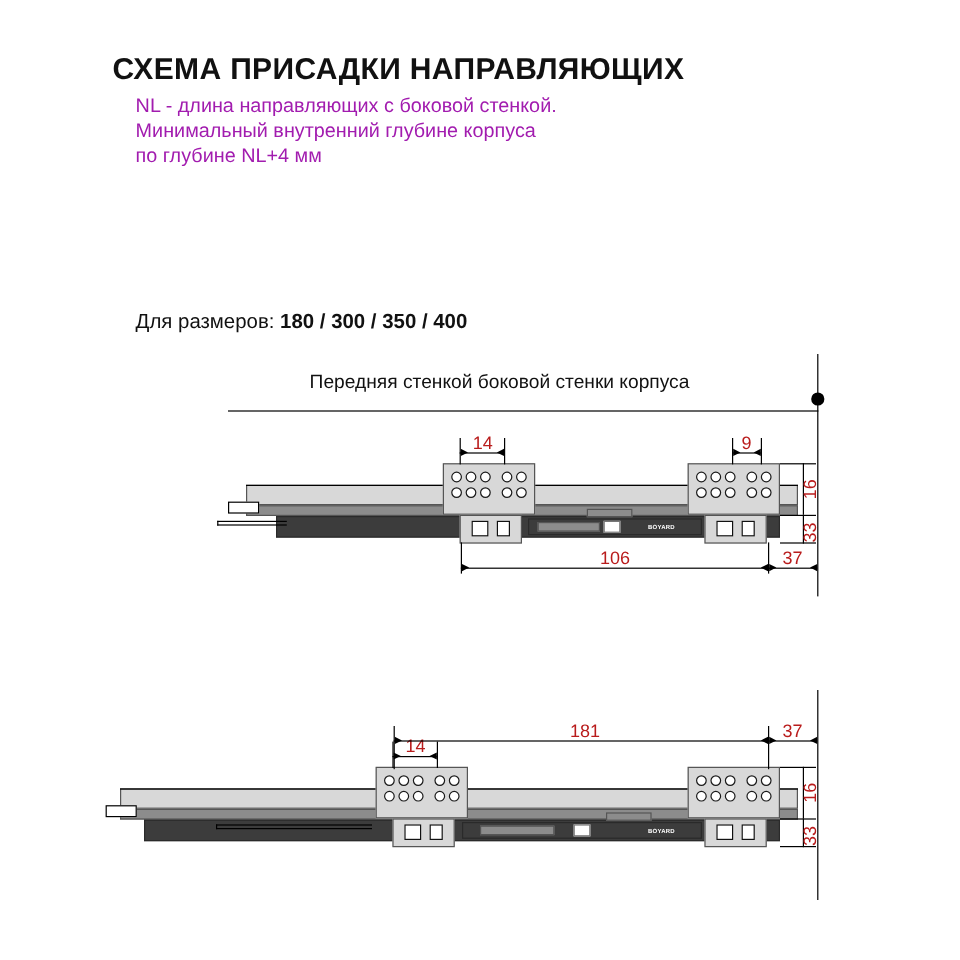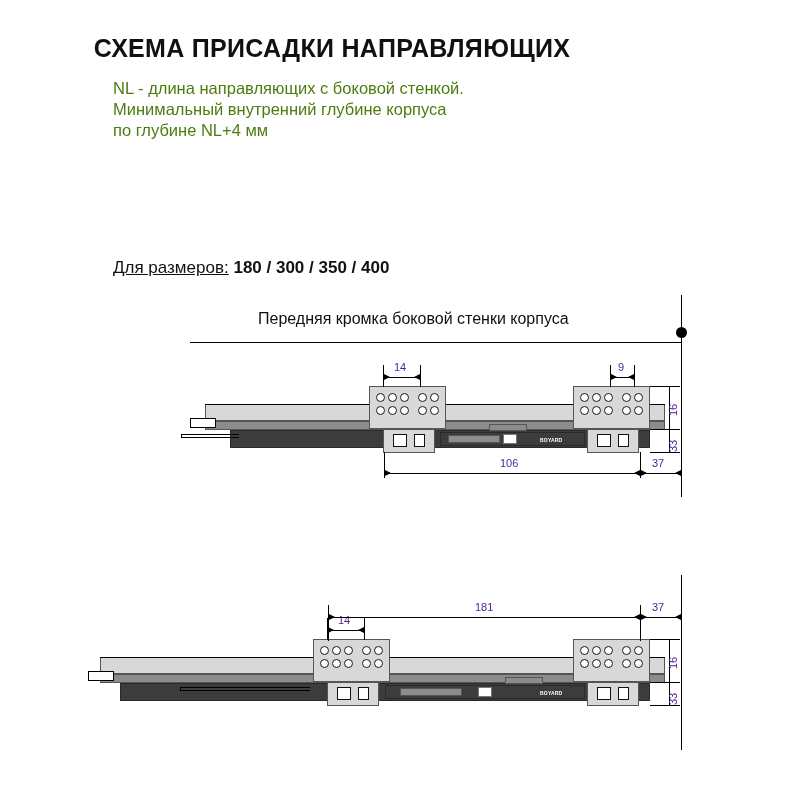--- a/index.html
+++ b/index.html
@@ -19,45 +19,45 @@
   .page {
     position: absolute;
     left: 0; top: 0;
     width: 800px;
     height: 800px;
   }
 
   
   .title {
     position: absolute;
-    left: 0; top: 34px;
+    left: 0; top: 44px;
     width: 664px;
     text-align: center;
     font-size: 25px;
     font-weight: bold;
     letter-spacing: 0.3px;
   }
   .subtitle {
     position: absolute;
     left: 113px;
     top: 78px;
     width: 600px;
     font-size: 16.5px;
     line-height: 21px;
-    color: #4d7c0f;
+    color: #a21caf;
   }
   .subtitle div { white-space: nowrap; }
 
   
   .section-head {
     position: absolute;
     font-size: 17px;
     white-space: nowrap;
   }
-  .section-head .lead { font-weight: normal; text-decoration: underline; }
+  .section-head .lead { font-weight: normal; }
   .section-head .sizes { font-weight: bold; }
 
   #section-head-1 { left: 113px; top: 258px; }
   #section-head-2 { left: 113px; top: 533px; }
 
   .edge-label {
     position: absolute;
     left: 258px;
     top: 310px;
     font-size: 16px;
@@ -67,22 +67,22 @@
   
   .ln {            
     position: absolute;
     background: #000;
   }
   .hl { height: 1px; }
   .vl { width: 1px; }
 
   .dim-txt {
     position: absolute;
-    font-size: 11px;
-    color: #4c1d95;
+    font-size: 15px;
+    color: #b91c1c;
     white-space: nowrap;
   }
   .dim-txt.vert {
     transform: rotate(-90deg);
     transform-origin: left top;
   }
 
   .box {
     position: absolute;
     border: 1px solid #000;
@@ -156,21 +156,21 @@
     <div>NL - длина направляющих с боковой стенкой.</div>
     <div>Минимальный внутренний глубине корпуса</div>
     <div>по глубине NL+4 мм</div>
   </div>
 
   <div class="section-head" id="section-head-1">
     <span class="lead">Для размеров:</span>
     <span class="sizes">180 / 300 / 350 / 400</span>
   </div>
 
-  <div class="edge-label">Передняя кромка боковой стенки корпуса</div>
+  <div class="edge-label">Передняя стенкой боковой стенки корпуса</div>
 
   <div class="ln vl" style="left:681px; top:295px; height:202px;"></div>
 
   <div class="ln hl" style="left:190px; top:342px; width:492px;"></div>
   <div class="dot" style="left:676px; top:327px;"></div>
 
   <div class="light" style="left:205px; top:404px; width:460px; height:17px;"></div>
   <div class="mid" style="left:205px; top:421px; width:460px; height:9px;"></div>
   <div class="dark" style="left:230px; top:430px; width:420px; height:18px;"></div>
   <div class="ln hl" style="left:205px; top:404px; width:460px;"></div>

